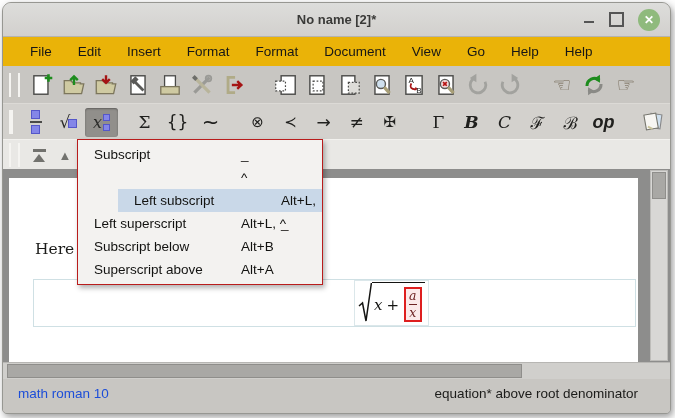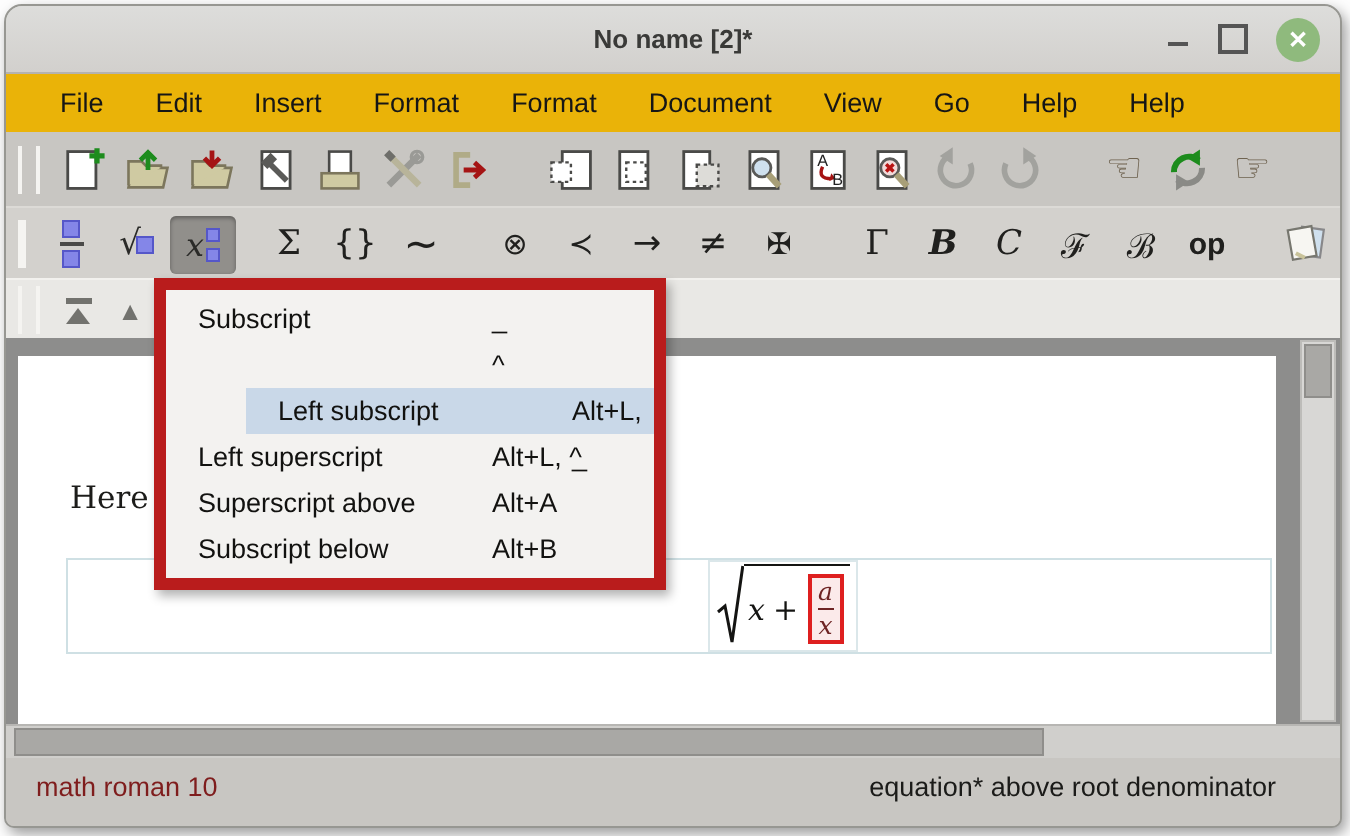--- a/index.html
+++ b/index.html
@@ -57,21 +57,21 @@
   
   .mbtn{
     min-width:29px;height:29px;display:flex;align-items:center;justify-content:center;
     border-radius:3px;flex:0 0 auto;padding:0 2px;
   }
   .mbtn.pressed{background:#918f8b;box-shadow:inset 0 1px 2px rgba(0,0,0,.35);}
   .mglyph{font-size:17px;color:#20201e;font-family:"DejaVu Serif", serif;}
   .mglyph.sans{font-family:"DejaVu Sans", sans-serif;}
   .mglyph.bolditalic{font-weight:bold;font-style:italic;}
   .mglyph.italic{font-style:italic;}
-  .mglyph.op{font-size:15px;font-weight:bold;font-family:"Liberation Sans",sans-serif;}
+  .mglyph.op{font-size:18px;font-weight:bold;font-family:"Liberation Sans",sans-serif;font-style:italic;}
   .bluebox{background:#8486e8;border:1px solid #5557c9;display:inline-block;}
   .frac-icon{display:flex;flex-direction:column;align-items:center;gap:2px;}
   .frac-icon .bar{width:12px;border-top:2px solid #4a4a48;}
   .sqrt-icon{position:relative;font-size:17px;color:#2a2a28;font-family:"DejaVu Serif",serif;}
   .sqrt-icon .bluebox{width:7px;height:7px;margin-left:-2px;}
   .scripts-icon{position:relative;display:flex;align-items:center;}
   .scripts-icon .x{font-family:"DejaVu Serif",serif;font-style:italic;font-size:16px;color:#2a2a28;}
   .scripts-icon .stack{display:flex;flex-direction:column;gap:3px;margin-left:1px;}
   .scripts-icon .bluebox{width:5px;height:5px;}
   
@@ -109,33 +109,33 @@
     display:flex;flex-direction:column;align-items:center;
     padding:0 3px;margin-left:1px;
   }
   .focusbox .fnum,.focusbox .fden{
     font-family:"DejaVu Serif", serif;font-style:italic;font-size:12.5px;color:#6e2424;line-height:1.1;
   }
   .focusbox .fbar{align-self:stretch;border-top:1.2px solid #6e2424;margin:1px 0;}
   
   .dropdown{
     position:absolute;left:74px;top:136px;width:244px;
-    background:#f3f2f0;border:6px solid #b91c1c;
+    background:#f3f2f0;border:1px solid #b91c1c;
     box-shadow:2px 3px 5px rgba(0,0,0,.3);
     padding:3px 0;z-index:50;
   }
   .drow{position:relative;height:23px;line-height:23px;font-size:13.5px;color:#121210;}
   .drow .lbl{position:absolute;left:16px;}
   .drow .sc{position:absolute;left:163px;color:#121210;}
   .drow.hl{background:#c9d8e8;margin-left:40px;}
   
   .hscroll{position:absolute;left:0;right:0;top:359px;height:16px;background:#d0cfcc;border-top:1px solid #b7b6b3;border-bottom:1px solid #b7b6b3;}
   .hthumb{position:absolute;left:4px;top:1px;bottom:1px;width:513px;background:#a9a8a5;border:1px solid #8f8e8b;}
   .statusbar{position:absolute;left:0;right:0;top:376px;height:34px;background:#c8c6c2;}
-  .status-left{position:absolute;left:15px;top:7px;font-size:13.5px;color:#7f1d1d;}
+  .status-left{position:absolute;left:15px;top:7px;font-size:13.5px;color:#1d4ed8;}
   .status-right{position:absolute;right:32px;top:7px;font-size:13.5px;color:#1b1b19;}
 </style>
 </head>
 <body>
 
 <div class="window">
 
   <div class="titlebar">
     <div class="title">No name [2]*</div>
     <div class="winbtns">
@@ -421,26 +421,26 @@
     </div>
     <div class="drow hl" style="background: rgb(201, 216, 232);">
       <span class="lbl">Left subscript</span>
       <span class="sc">Alt+L, _</span>
     </div>
     <div class="drow">
       <span class="lbl">Left superscript</span>
       <span class="sc">Alt+L, ^</span>
     </div>
     <div class="drow">
+      <span class="lbl">Subscript below</span>
+      <span class="sc">Alt+B</span>
+    </div>
+    <div class="drow">
       <span class="lbl">Superscript above</span>
       <span class="sc">Alt+A</span>
-    </div>
-    <div class="drow">
-      <span class="lbl">Subscript below</span>
-      <span class="sc">Alt+B</span>
     </div>
   </div>
 
   <div class="hscroll">
     <div class="hthumb"></div>
   </div>
 
   <div class="statusbar">
     <span class="status-left">math roman 10</span>
     <span class="status-right">equation* above root denominator</span>

